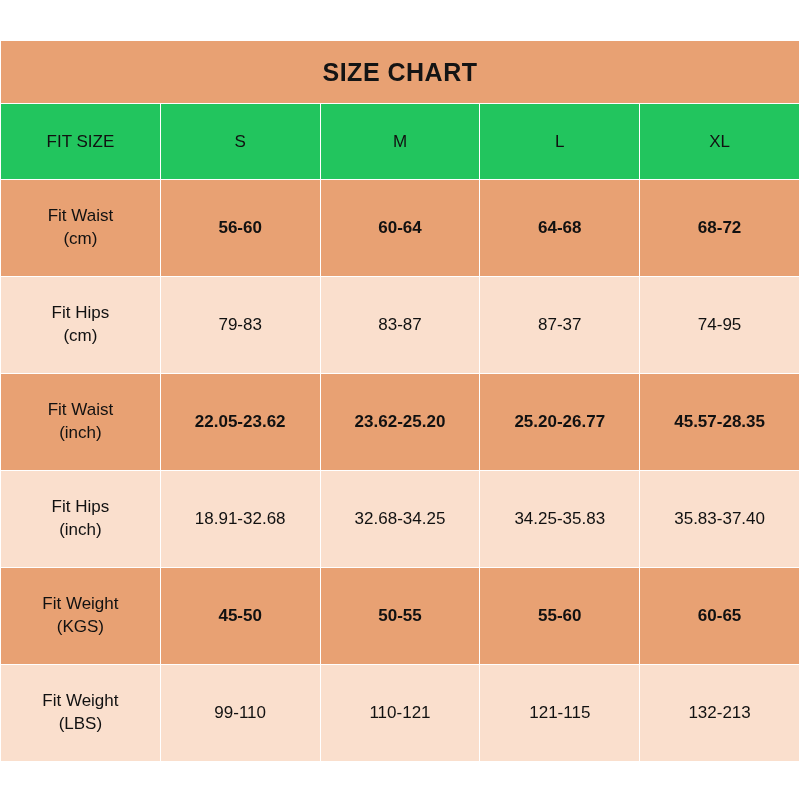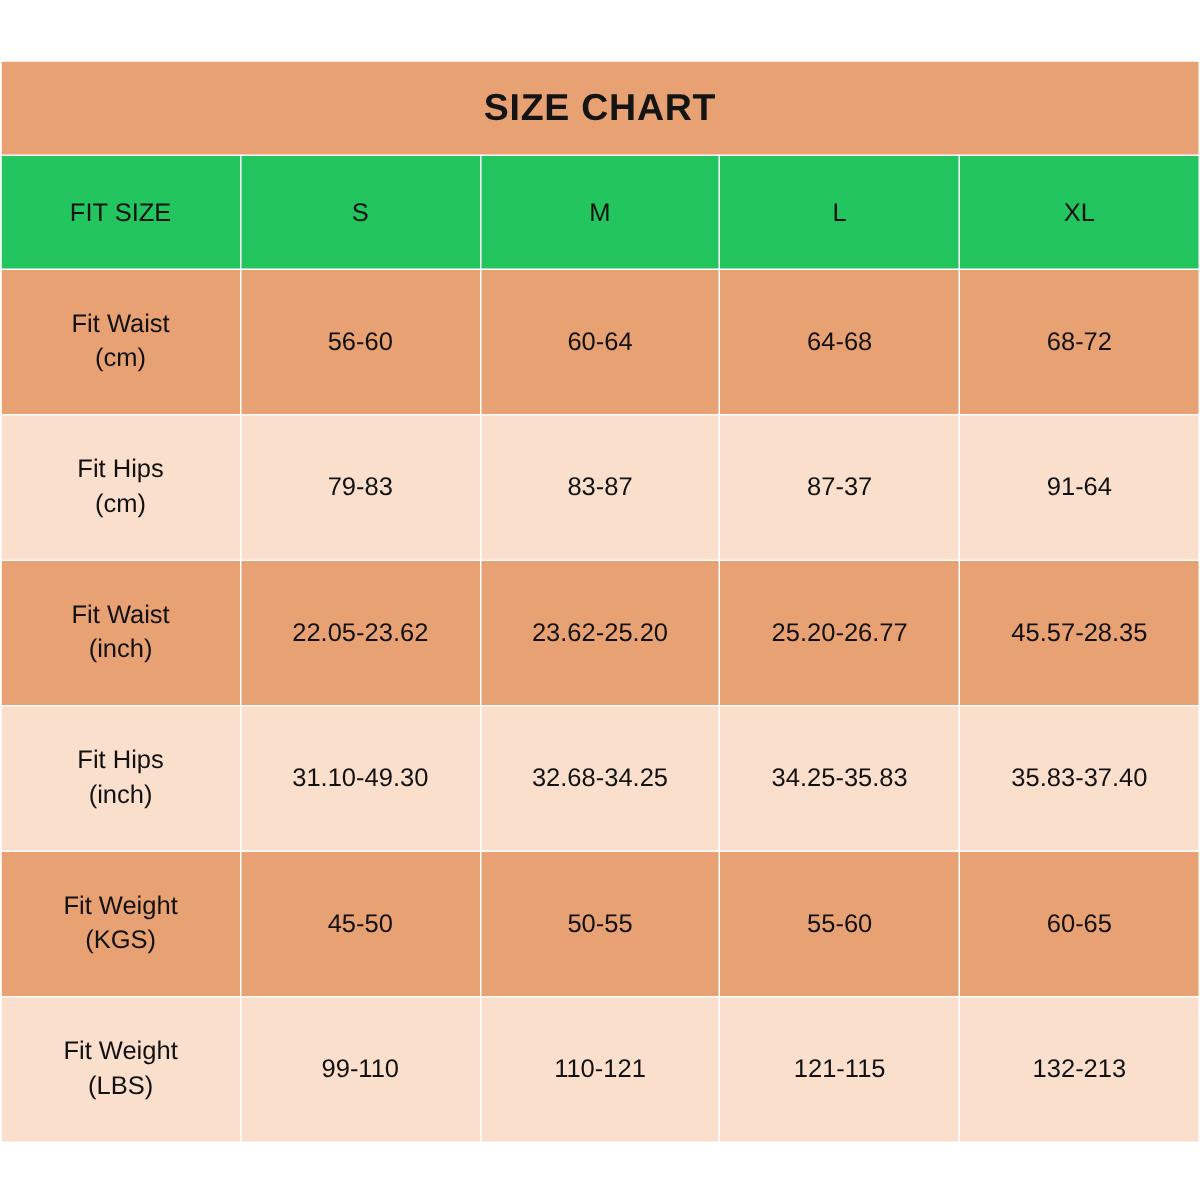--- a/index.html
+++ b/index.html
@@ -62,21 +62,21 @@
     height: 96px;
     font-size: 17px;
     font-weight: normal;
   }
   .label-cell {
     width: 150px;
   }
   .label-line1 { display: block; line-height: 1.35; }
   .label-line2 { display: block; line-height: 1.35; }
   .val-cell { width: 162px; }
-  .row-dark .val-cell { font-weight: normal; }
+  .row-dark .val-cell { font-weight: bold; }
 </style>
 </head>
 <body>
 
 <div class="page">
   <table class="size-chart">
     <tbody>
       <tr>
         <td class="title-cell" colspan="5">SIZE CHART</td>
       </tr>
@@ -100,40 +100,40 @@
       </tr>
 
       <tr class="row-light">
         <td class="label-cell">
           <span class="label-line1">Fit Hips</span>
           <span class="label-line2">(cm)</span>
         </td>
         <td class="val-cell">79-83</td>
         <td class="val-cell">83-87</td>
         <td class="val-cell">87-37</td>
-        <td class="val-cell">91-64</td>
+        <td class="val-cell">74-95</td>
       </tr>
 
       <tr class="row-dark">
         <td class="label-cell">
           <span class="label-line1">Fit Waist</span>
           <span class="label-line2">(inch)</span>
         </td>
         <td class="val-cell">22.05-23.62</td>
         <td class="val-cell">23.62-25.20</td>
         <td class="val-cell">25.20-26.77</td>
         <td class="val-cell">45.57-28.35</td>
       </tr>
 
       <tr class="row-light">
         <td class="label-cell">
           <span class="label-line1">Fit Hips</span>
           <span class="label-line2">(inch)</span>
         </td>
-        <td class="val-cell">31.10-49.30</td>
+        <td class="val-cell">18.91-32.68</td>
         <td class="val-cell">32.68-34.25</td>
         <td class="val-cell">34.25-35.83</td>
         <td class="val-cell">35.83-37.40</td>
       </tr>
 
       <tr class="row-dark">
         <td class="label-cell">
           <span class="label-line1">Fit Weight</span>
           <span class="label-line2">(KGS)</span>
         </td>

